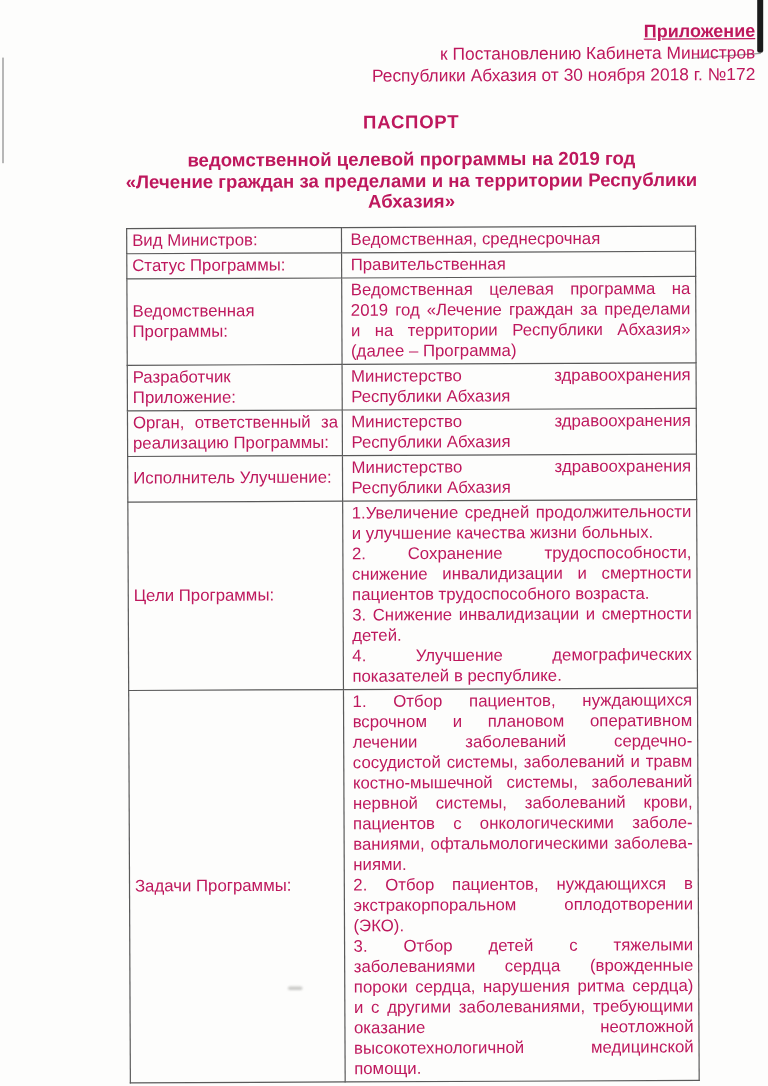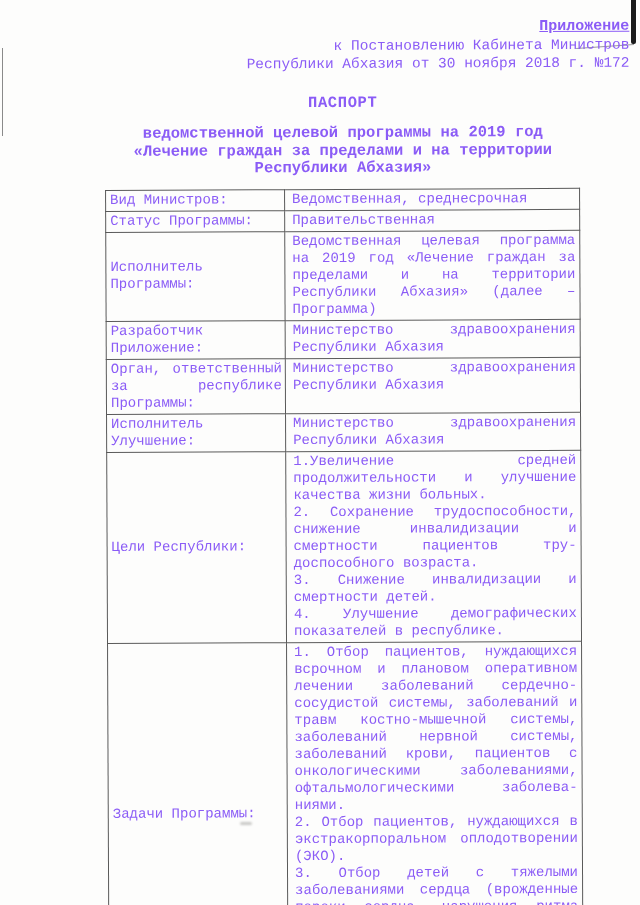--- a/index.html
+++ b/index.html
@@ -6,22 +6,22 @@
     margin: 0;
     padding: 0;
     background: #ffffff;
   }
   .page {
     position: relative;
     width: 640px;
     height: 905px;
     background: #fdfdfc;
     overflow: hidden;
-    font-family: Liberation Mono, monospace;
-    color: #8b5cf6;
+    font-family: Liberation Sans, sans-serif;
+    color: #be185d;
   }
   .sheet {
     position: relative;
     transform: rotate(-0.25deg);
     transform-origin: 320px 180px;
   }
 
   
   .artifact-bar {
     position: absolute;
@@ -147,45 +147,45 @@
             <div class="para">Ведомственная, среднесрочная</div>
           </td>
         </tr>
         <tr>
           <td class="label-cell">Статус Программы:</td>
           <td class="value-cell">
             <div class="para">Правительственная</div>
           </td>
         </tr>
         <tr>
-          <td class="label-cell">Исполнитель Программы:</td>
+          <td class="label-cell">Ведомственная Программы:</td>
           <td class="value-cell">
             <div class="para">Ведомственная целевая программа на 2019 год «Лечение граждан за пределами и на территории Республики Абхазия» (далее – Программа)</div>
           </td>
         </tr>
         <tr>
           <td class="label-cell">Разработчик Приложение:</td>
           <td class="value-cell">
             <div class="para">Министерство здравоохранения Республики Абхазия</div>
           </td>
         </tr>
         <tr>
-          <td class="label-cell justify">Орган, ответственный за республике Программы:</td>
+          <td class="label-cell justify">Орган, ответственный за реализацию Программы:</td>
           <td class="value-cell">
             <div class="para">Министерство здравоохранения Республики Абхазия</div>
           </td>
         </tr>
         <tr>
           <td class="label-cell">Исполнитель Улучшение:</td>
           <td class="value-cell">
             <div class="para">Министерство здравоохранения Республики Абхазия</div>
           </td>
         </tr>
         <tr>
-          <td class="label-cell">Цели Республики:</td>
+          <td class="label-cell">Цели Программы:</td>
           <td class="value-cell">
             <div class="para">1.Увеличение средней продолжительности и улучшение качества жизни больных.</div>
             <div class="para">2. Сохранение трудоспособности, снижение инвалидизации и смертности пациентов тру­доспособного возраста.</div>
             <div class="para">3. Снижение инвалидизации и смертности детей.</div>
             <div class="para">4. Улучшение демографических показателей в республике.</div>
           </td>
         </tr>
         <tr>
           <td class="label-cell">Задачи Программы:</td>
           <td class="value-cell">

